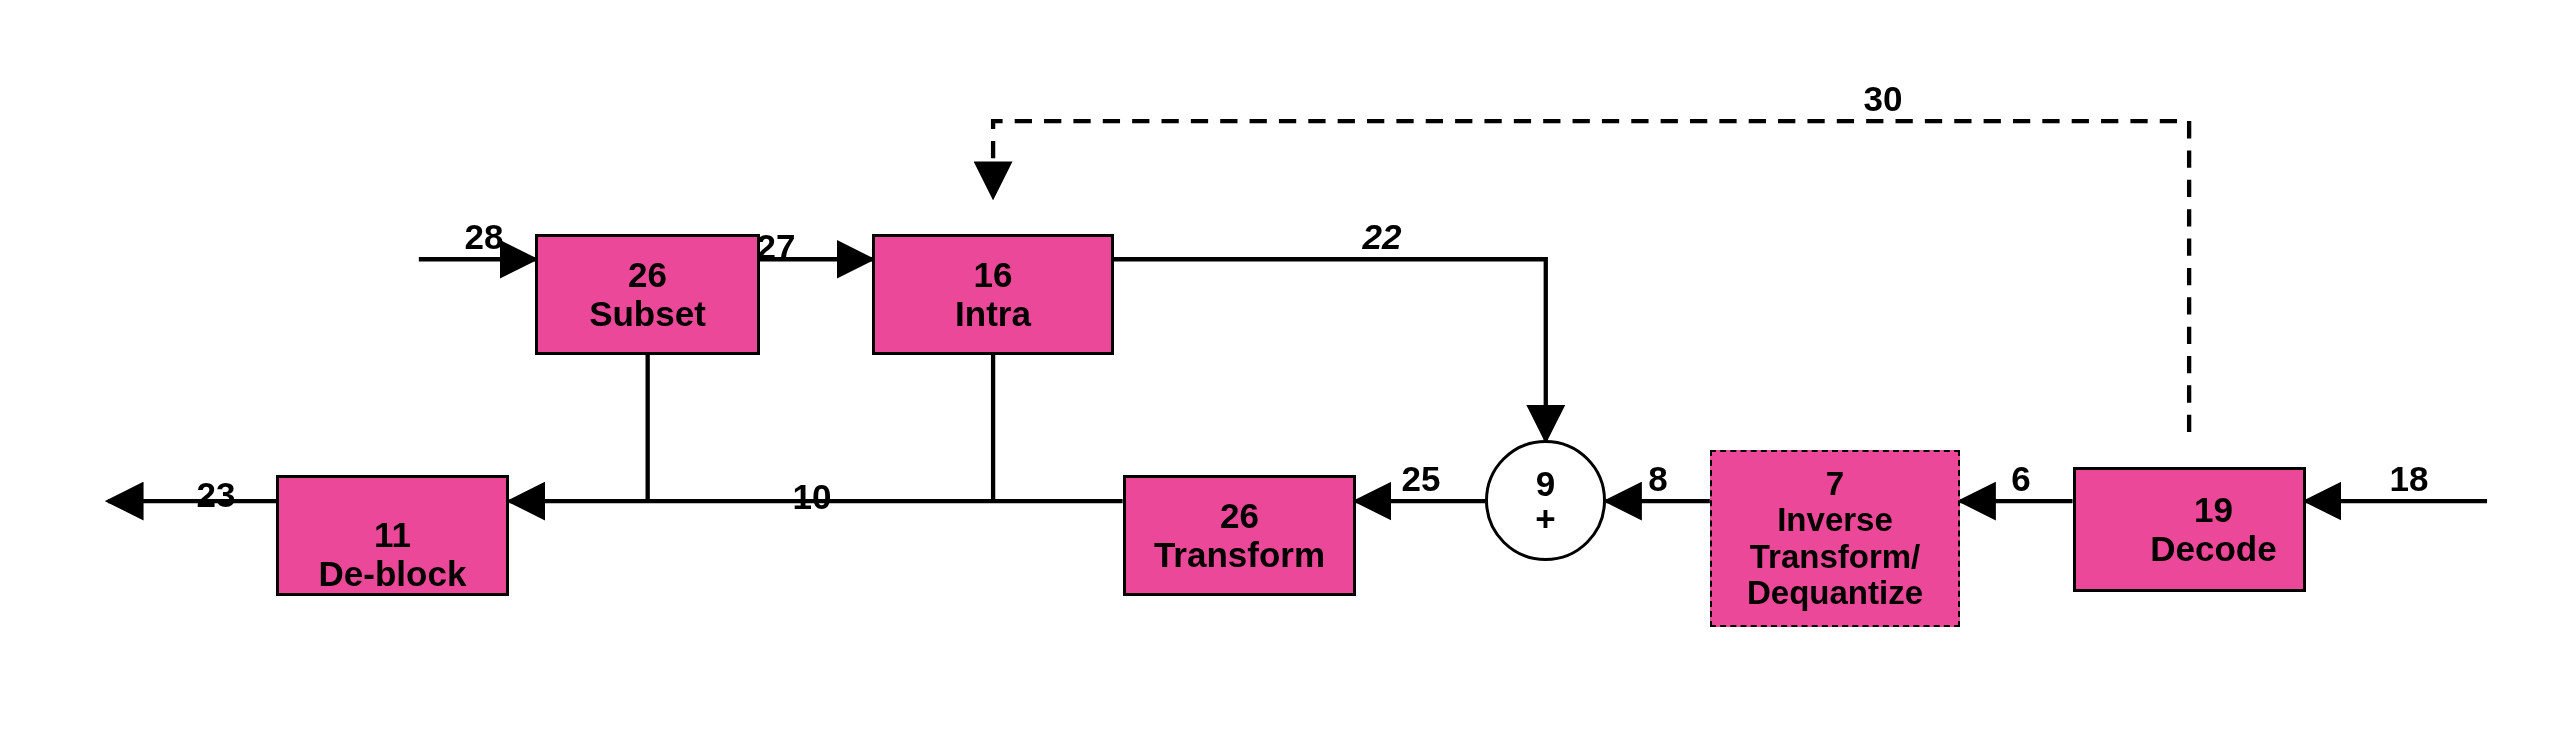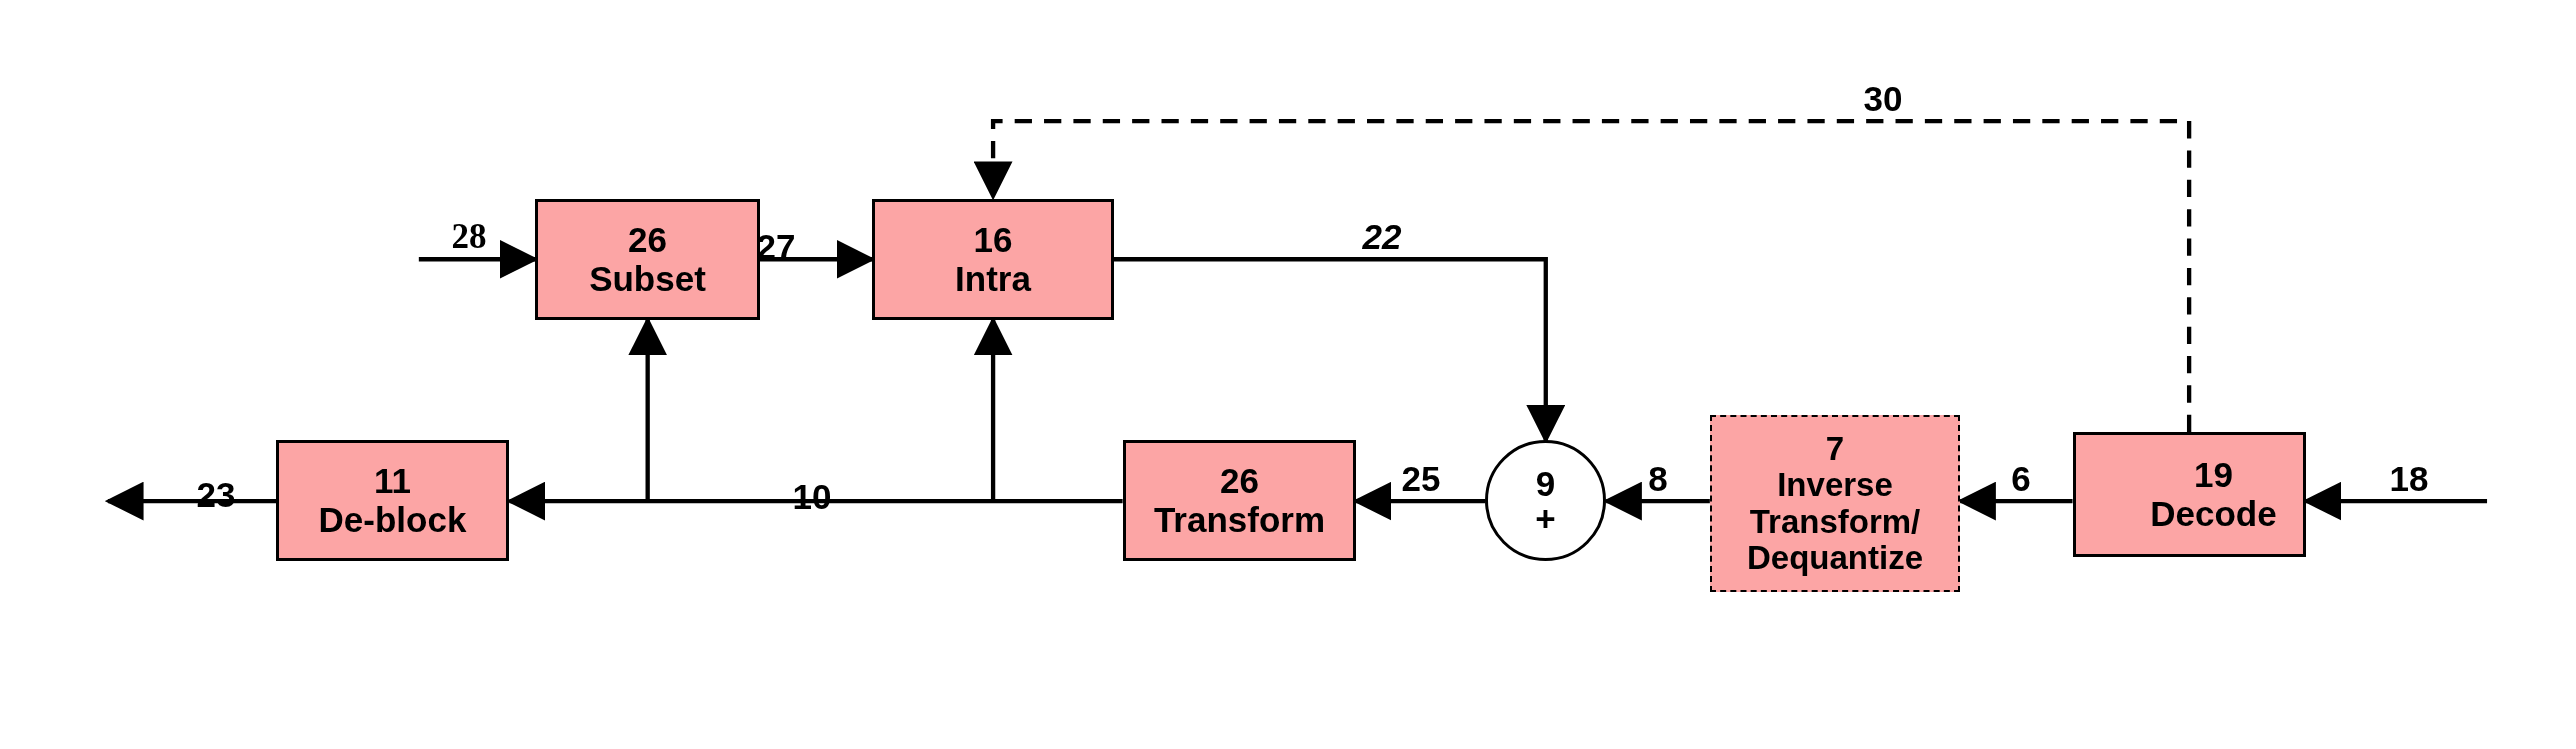--- a/index.html
+++ b/index.html
@@ -9,30 +9,31 @@
     font-family: Arial, sans-serif;
   }
   .canvas {
     position: relative;
     width: 2576px;
     height: 750px;
   }
   .block {
     position: absolute;
     border: 3.5px solid #000;
-    background: #fca5a5;
+    background: #ec4899;
     display: flex;
     flex-direction: column;
     align-items: center;
     justify-content: center;
     font-size: 35px;
     font-weight: bold;
     line-height: 1.1;
     text-align: center;
     box-sizing: border-box;
+    margin-top: 35px;
   }
   .block.dashed {
     border-style: dashed;
     border-width: 2.6px;
   }
   .circle {
     position: absolute;
     border: 3.5px solid #000;
     border-radius: 50%;
     background: #fff;
@@ -101,21 +102,21 @@
   <div class="block" style="left:535px; top:199px; width:225px; height:121px;">
     <div>26</div>
     <div>Subset</div>
   </div>
 
   <div class="block" style="left:872px; top:199px; width:242px; height:121px;">
     <div>16</div>
     <div>Intra</div>
   </div>
 
-  <div class="block" style="left:276px; top:440px; width:233px; height:121px;">
+  <div class="block" style="left:276px; top:440px; width:233px; height:121px;justify-content:flex-end;">
     <div>11</div>
     <div>De-block</div>
   </div>
 
   <div class="block" style="left:1123px; top:440px; width:233px; height:121px;">
     <div>26</div>
     <div>Transform</div>
   </div>
 
   <div class="circle" style="left:1485px; top:440px; width:121px; height:121px;">
@@ -134,19 +135,19 @@
     <div>19</div>
     <div>Decode</div>
   </div>
 
   <div class="label" style="left:2409px; top:479px;">18</div>
   <div class="label" style="left:2021px; top:479px;">6</div>
   <div class="label" style="left:1658px; top:479px;">8</div>
   <div class="label" style="left:1421px; top:479px;">25</div>
   <div class="label" style="left:812px;  top:497px;">10</div>
   <div class="label" style="left:216px;  top:495px;">23</div>
-  <div class="label" style="left:469px;  top:237px;font-family:Liberation Serif, serif;">28</div>
+  <div class="label" style="left:484px;  top:237px;">28</div>
   <div class="label" style="left:776px;  top:237px;margin-top:10px;">27</div>
   <div class="label" style="left:1382px; top:237px;font-style:italic;">22</div>
   <div class="label" style="left:1883px; top:99px;">30</div>
 
 </div>
 
 
 </body></html>

